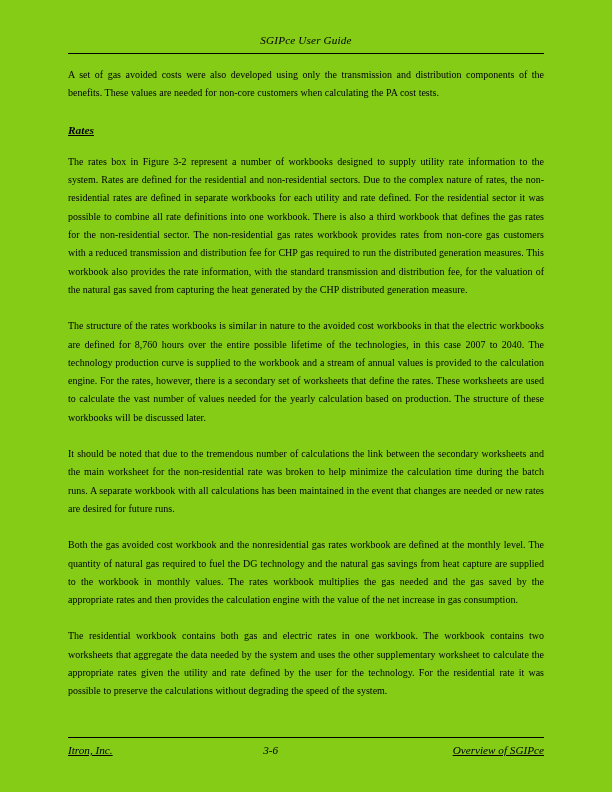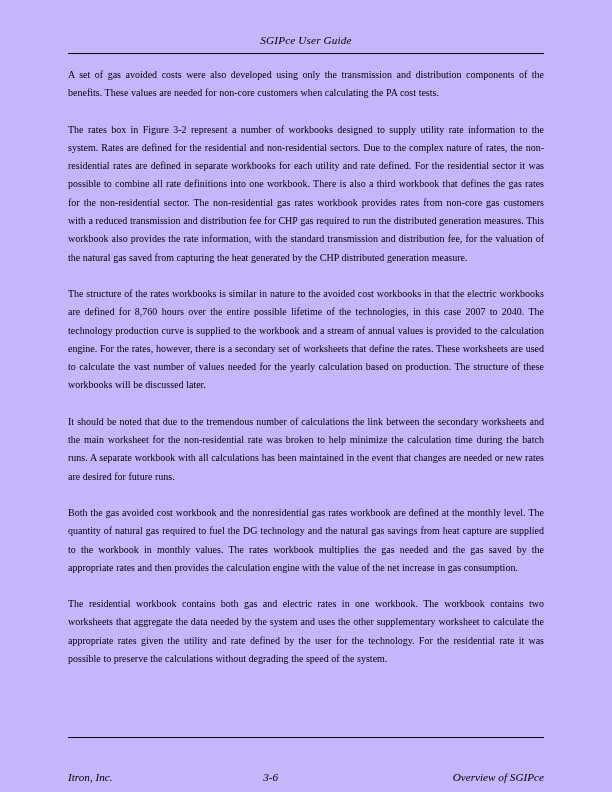--- a/index.html
+++ b/index.html
@@ -4,21 +4,21 @@
 <style>
   html, body {
     margin: 0;
     padding: 0;
     background: #ffffff;
   }
   .page {
     position: relative;
     width: 612px;
     height: 792px;
-    background: #c4b5fd;
+    background: #84cc16;
     overflow: hidden;
     font-family: "Liberation Serif", "DejaVu Serif", serif;
     color: #000000;
   }
   .content {
     position: absolute;
     left: 68px;
     top: 0;
     width: 476px;
     height: 792px;
@@ -96,47 +96,49 @@
     width: 476px;
     display: flex;
     align-items: baseline;
     font-style: italic;
     font-size: 11.2px;
     line-height: 15px;
   }
   .footer-left {
     flex: 0 0 auto;
     text-align: center;
+    text-decoration: underline;
   }
   .footer-center {
     flex: 1 1 auto;
     text-align: center;
     padding-right: 24px;
-    margin-top: 27px;
   }
   .footer-right {
     flex: 0 0 auto;
     text-align: left;
+    text-decoration: underline;
   }
 </style>
 </head>
 <body>
 
 <div class="page">
   <div class="content">
 
     <div class="header">
       <span class="header-title">SGIPce User Guide</span>
     </div>
     <div class="header-rule"></div>
 
     <div class="body-area">
 
       <p class="para pre-heading-gap">A set of gas avoided costs were also developed using only the transmission and distribution components of the benefits.  These values are needed for non-core customers when calculating the PA cost tests.</p>
 
+      <h2 class="section-heading">Rates</h2>
 
       <p class="para">The rates box in Figure 3-2 represent a number of workbooks designed to supply utility rate information to the system.  Rates are defined for the residential and non-residential sectors.  Due to the complex nature of rates, the non-residential rates are defined in separate workbooks for each utility and rate defined.  For the residential sector it was possible to combine all rate definitions into one workbook.  There is also a third workbook that defines the gas rates for the non-residential sector.  The non-residential gas rates workbook provides rates from non-core gas customers with a reduced transmission and distribution fee for CHP gas required to run the distributed generation measures.  This workbook also provides the rate information, with the standard transmission and distribution fee, for the valuation of the natural gas saved from capturing the heat generated by the CHP distributed generation measure.</p>
 
       <p class="para">The structure of the rates workbooks is similar in nature to the avoided cost workbooks in that the electric workbooks are defined for 8,760 hours over the entire possible lifetime of the technologies, in this case 2007 to 2040.  The technology production curve is supplied to the workbook and a stream of annual values is provided to the calculation engine.  For the rates, however, there is a secondary set of worksheets that define the rates.  These worksheets are used to calculate the vast number of values needed for the yearly calculation based on production.  The structure of these workbooks will be discussed later.</p>
 
       <p class="para">It should be noted that due to the tremendous number of calculations the link between the secondary worksheets and the main worksheet for the non-residential rate was broken to help minimize the calculation time during the batch runs.  A separate workbook with all calculations has been maintained in the event that changes are needed or new rates are desired for future runs.</p>
 
       <p class="para">Both the gas avoided cost workbook and the nonresidential gas rates workbook are defined at the monthly level.  The quantity of natural gas required to fuel the DG technology and the natural gas savings from heat capture are supplied to the workbook in monthly values.  The rates workbook multiplies the gas needed and the gas saved by the appropriate rates and then provides the calculation engine with the value of the net increase in gas consumption.</p>
 
       <p class="para">The residential workbook contains both gas and electric rates in one workbook.  The workbook contains two worksheets that aggregate the data needed by the system and uses the other supplementary worksheet to calculate the appropriate rates given the utility and rate defined by the user for the technology.  For the residential rate it was possible to preserve the calculations without degrading the speed of the system.</p>

